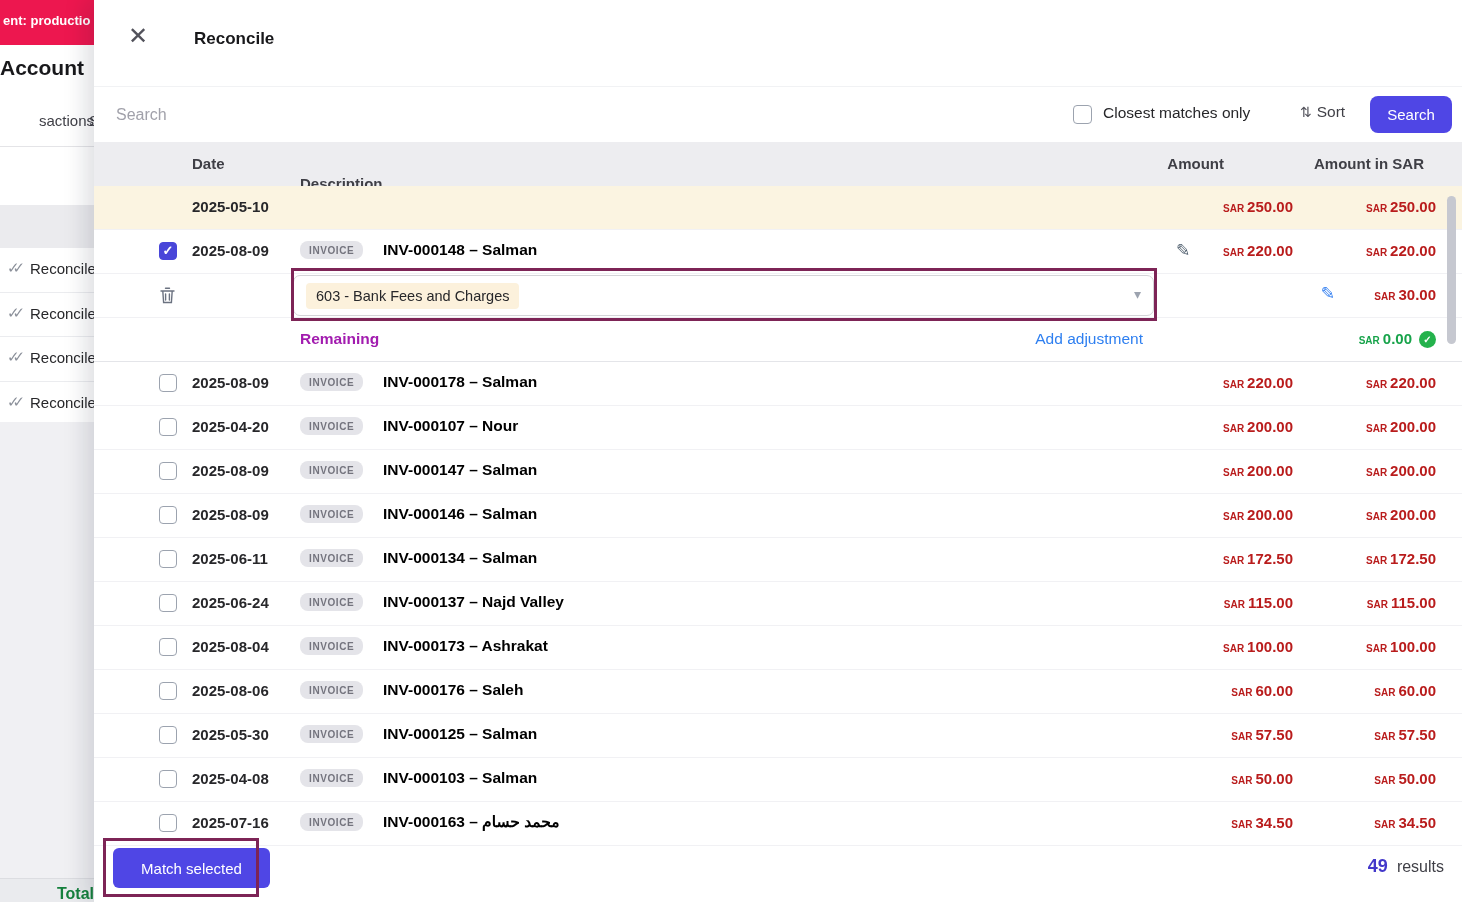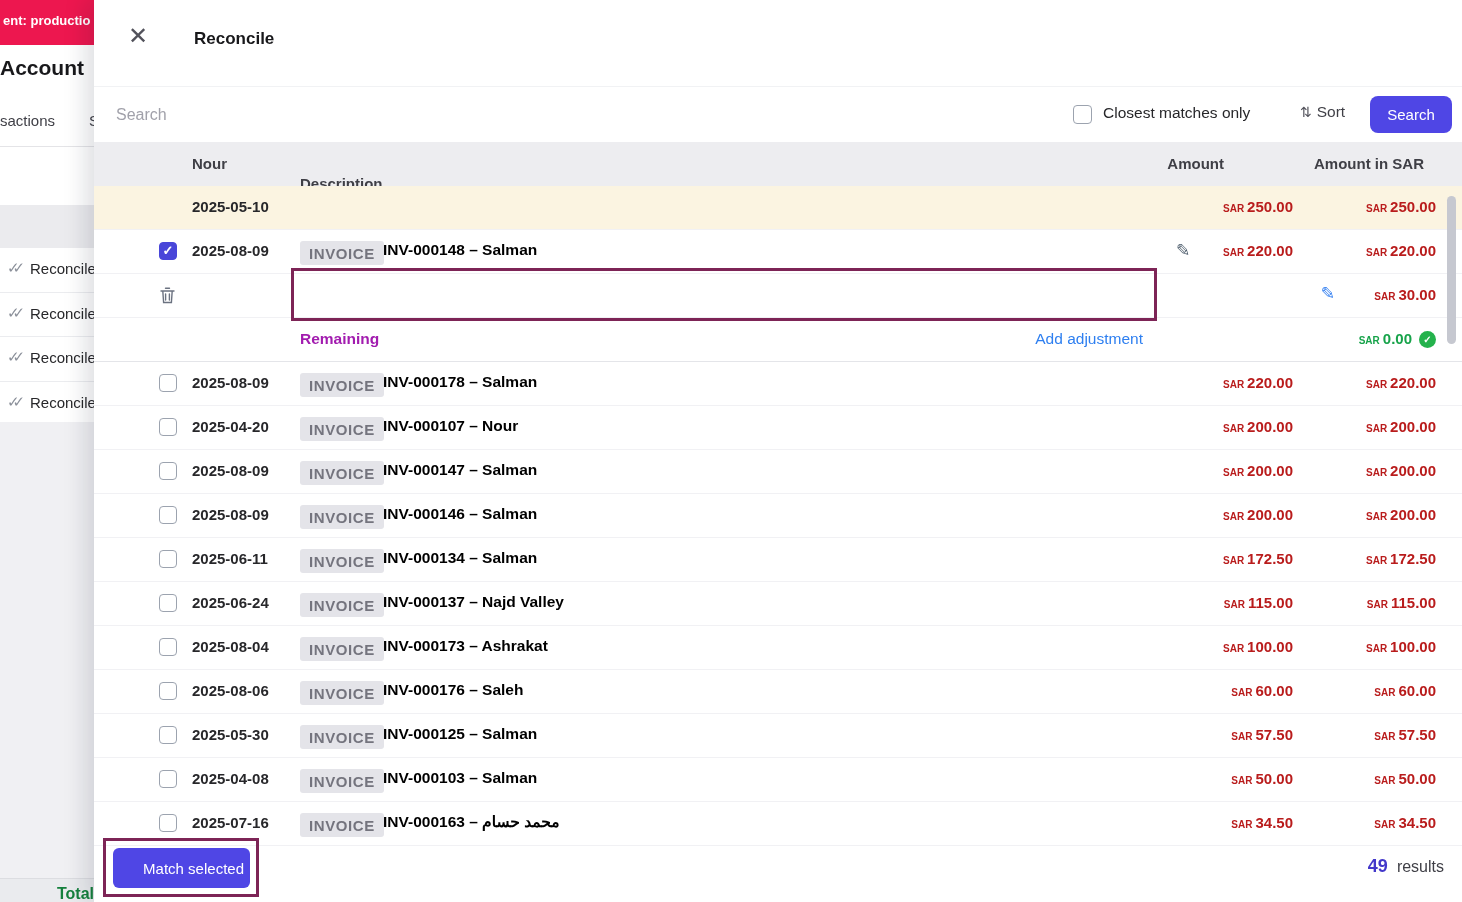--- a/index.html
+++ b/index.html
@@ -6,21 +6,21 @@
   body{
     width:1462px;height:902px;position:relative;overflow:hidden;
     background:#ffffff;font-family:"Liberation Sans",sans-serif;
     -webkit-font-smoothing:antialiased;
   }
   
   .bg{position:absolute;left:0;top:0;width:94px;height:902px;background:#ffffff;}
   .env-banner{position:absolute;left:0;top:0;width:94px;height:45px;background:#ed174f;overflow:hidden;}
   .env-banner span{position:absolute;left:3px;top:13px;color:#fff;font-size:13px;font-weight:bold;white-space:nowrap;}
   .bg-title{position:absolute;left:0;top:56px;font-size:21px;font-weight:bold;color:#18181b;white-space:nowrap;}
-  .bg-tab{position:absolute;left:0;top:112px;font-size:15px;color:#3f3f46;white-space:nowrap;}
+  .bg-tab{position:absolute;left:0;top:112px;font-size:15px;color:#3f3f46;white-space:nowrap;padding-left:39px;}
   .bg-tab2{position:absolute;left:89px;top:112px;font-size:15px;color:#3f3f46;}
   .bg-tabline{position:absolute;left:0;top:146px;width:94px;height:1px;background:#e4e4e7;}
   .bg-band{position:absolute;left:0;top:205px;width:94px;height:43px;background:#ebebee;}
   .bg-rows{position:absolute;left:0;top:248px;width:94px;}
   .bg-row{height:43.5px;border-bottom:1px solid #ebecef;position:relative;background:#fff;overflow:hidden;}
   .dbl-check{position:absolute;left:7px;top:11px;font-size:15px;color:#8b909a;letter-spacing:-7px;padding-right:7px;}
   .bg-row .lbl{position:absolute;left:30px;top:12px;font-size:15px;color:#27272a;white-space:nowrap;}
   .bg-lower{position:absolute;left:0;top:422px;width:94px;height:456px;background:#f0f0f3;}
   .bg-totalbar{position:absolute;left:0;top:878px;width:94px;height:24px;background:#eaebee;border-top:1px solid #dcdde1;}
   .bg-totalbar span{position:absolute;left:57px;top:6px;font-size:16px;font-weight:bold;color:#15803d;}
@@ -45,43 +45,43 @@
   .th-date{left:98px;} .th-desc{left:206px;margin-top:20px;}
   .th-amount{right:238px;} .th-sar{right:38px;}
   .rows{position:absolute;top:186px;left:0;right:0;}
   .row{height:43px;position:relative;border-bottom:1px solid #f1f1f4;background:#fff;}
   .row.cream{background:#fbf4e1;}
   .row.strong-border{border-bottom:1px solid #e4e5e9;}
   .cb{position:absolute;left:65px;top:12px;width:18px;height:18px;border:1.5px solid #9ca3af;border-radius:4px;
     background:#fff;box-sizing:border-box;cursor:pointer;}
   .cb.checked{background:#4946d9;border-color:#4946d9;color:#fff;font-size:13px;text-align:center;line-height:16px;font-weight:bold;}
   .date{position:absolute;left:98px;top:12px;font-size:15px;font-weight:bold;color:#27272a;}
-  .badge{position:absolute;left:206px;top:11px;background:#e4e4e9;color:#74747e;font-size:15px;font-weight:bold;
-    letter-spacing:.6px;padding:4px 9px 3px;border-radius:3px;}
+  .badge{position:absolute;left:206px;top:11px;background:#e4e4e9;color:#74747e;font-size:10px;font-weight:bold;
+    letter-spacing:.6px;padding:4px 9px 3px;border-radius:8px;}
   .desc{position:absolute;left:289px;top:11px;font-size:15.5px;font-weight:bold;color:#000000;}
   .amt,.amt-sar{position:absolute;top:12px;white-space:nowrap;}
   .amt{right:169px;} .amt-sar{right:26px;}
   .amt-blue{color:#b91c1c;}
   .cur{font-size:10px;font-weight:bold;margin-right:3px;}
   .val{font-size:15px;font-weight:bold;}
   .pencil{position:absolute;top:10px;font-size:17px;cursor:pointer;}
   .pencil-gray{right:172px;color:#51606f;right:auto;left:1082px;}
   .pencil-blue{right:127px;color:#2e7cf0;top:9px;}
   .trash{position:absolute;left:66px;top:13px;cursor:pointer;}
   .dropdown{position:absolute;left:199px;top:1px;width:861px;height:41px;border:1px solid #d4d4d8;border-radius:7px;
     background:#fff;display:flex;align-items:center;padding:0 12px;box-sizing:border-box;cursor:pointer;}
   .chip{background:#fcf1dc;border-radius:4px;padding:5px 10px;font-size:14.5px;color:#27272a;}
   .caret{position:absolute;right:12px;top:10px;color:#9ca3af;font-size:14px;}
   .remaining-lbl{position:absolute;left:206px;top:12px;font-size:15.5px;font-weight:bold;color:#a21caf;}
   .adjust-link{position:absolute;right:319px;top:12px;font-size:15.5px;color:#2e7ff0;cursor:pointer;}
   .amt-green{color:#17a34a;right:50px;}
   .green-circle{position:absolute;right:26px;top:13px;width:17px;height:17px;border-radius:50%;background:#24b24c;
     color:#fff;font-size:10px;font-weight:bold;text-align:center;line-height:17px;}
-  .match-btn{position:absolute;left:19px;top:848px;width:137px;height:40px;background:#4f46e5;color:#fff;border:none;
-    border-radius:6px;font-size:15px;font-family:"Liberation Sans",sans-serif;cursor:pointer;text-align:right;}
+  .match-btn{position:absolute;left:19px;top:848px;width:157px;height:40px;background:#4f46e5;color:#fff;border:none;
+    border-radius:6px;font-size:15px;font-family:"Liberation Sans",sans-serif;cursor:pointer;}
   .results{position:absolute;right:18px;top:856px;white-space:nowrap;}
   .results .cnt{font-size:18px;font-weight:bold;color:#4338ca;margin-right:9px;}
   .results .rlbl{font-size:16px;color:#3f3f46;}
   .scroll-thumb{position:absolute;left:1353px;top:196px;width:9px;height:148px;background:#c6c8d0;border-radius:5px;cursor:grab;}
   
   .anno{position:absolute;border:3px solid #7d2456;background:transparent;z-index:20;pointer-events:none;}
   .anno-dropdown{left:291px;top:268px;width:860px;height:47px;}
   .anno-button{left:103px;top:838px;width:150px;height:53px;}
 </style>
 </head>
@@ -129,21 +129,21 @@
 
   <div class="search-row">
     <input class="search-input" type="text" placeholder="Search" style="">
     <span class="closest-cb"></span>
     <span class="closest-lbl">Closest matches only</span>
     <span class="sort-wrap"><span class="sort-ic">⇅</span><span>Sort</span></span>
     <button class="search-btn">Search</button>
   </div>
 
   <div class="t-header">
-    <span class="th th-date">Nour</span>
+    <span class="th th-date">Date</span>
     <span class="th th-desc">Description</span>
     <span class="th th-amount">Amount</span>
     <span class="th th-sar">Amount in SAR</span>
   </div>
 
   <div class="rows">
 
     <div class="row cream">
       <span class="date">2025-05-10</span>
       <span class="amt amt-blue"><span class="cur">SAR</span><span class="val">250.00</span></span>
@@ -159,20 +159,24 @@
       <span class="amt amt-blue"><span class="cur">SAR</span><span class="val">220.00</span></span>
       <span class="amt-sar amt-blue"><span class="cur">SAR</span><span class="val">220.00</span></span>
     </div>
 
     <div class="row">
       <span class="trash">
         <svg width="15" height="17" viewBox="0 0 15 17">
             <path d="M1 4h13M5.5 1.2h4M2.8 4l.8 11.5h7.8L12.2 4M5.6 7v6M9.4 7v6" stroke="#6b7280" stroke-width="1.4" fill="none" stroke-linecap="round"></path>
           </svg>
       </span>
+      <div class="dropdown">
+        <span class="chip">603 - Bank Fees and Charges</span>
+        <span class="caret">▾</span>
+      </div>
       <span class="pencil pencil-blue">✎</span>
       <span class="amt-sar amt-blue"><span class="cur">SAR</span><span class="val">30.00</span></span>
     </div>
 
     <div class="row strong-border">
       <span class="remaining-lbl">Remaining</span>
       <span class="adjust-link">Add adjustment</span>
       <span class="amt-sar amt-green"><span class="cur">SAR</span><span class="val">0.00</span></span>
       <span class="green-circle">✓</span>
     </div>

